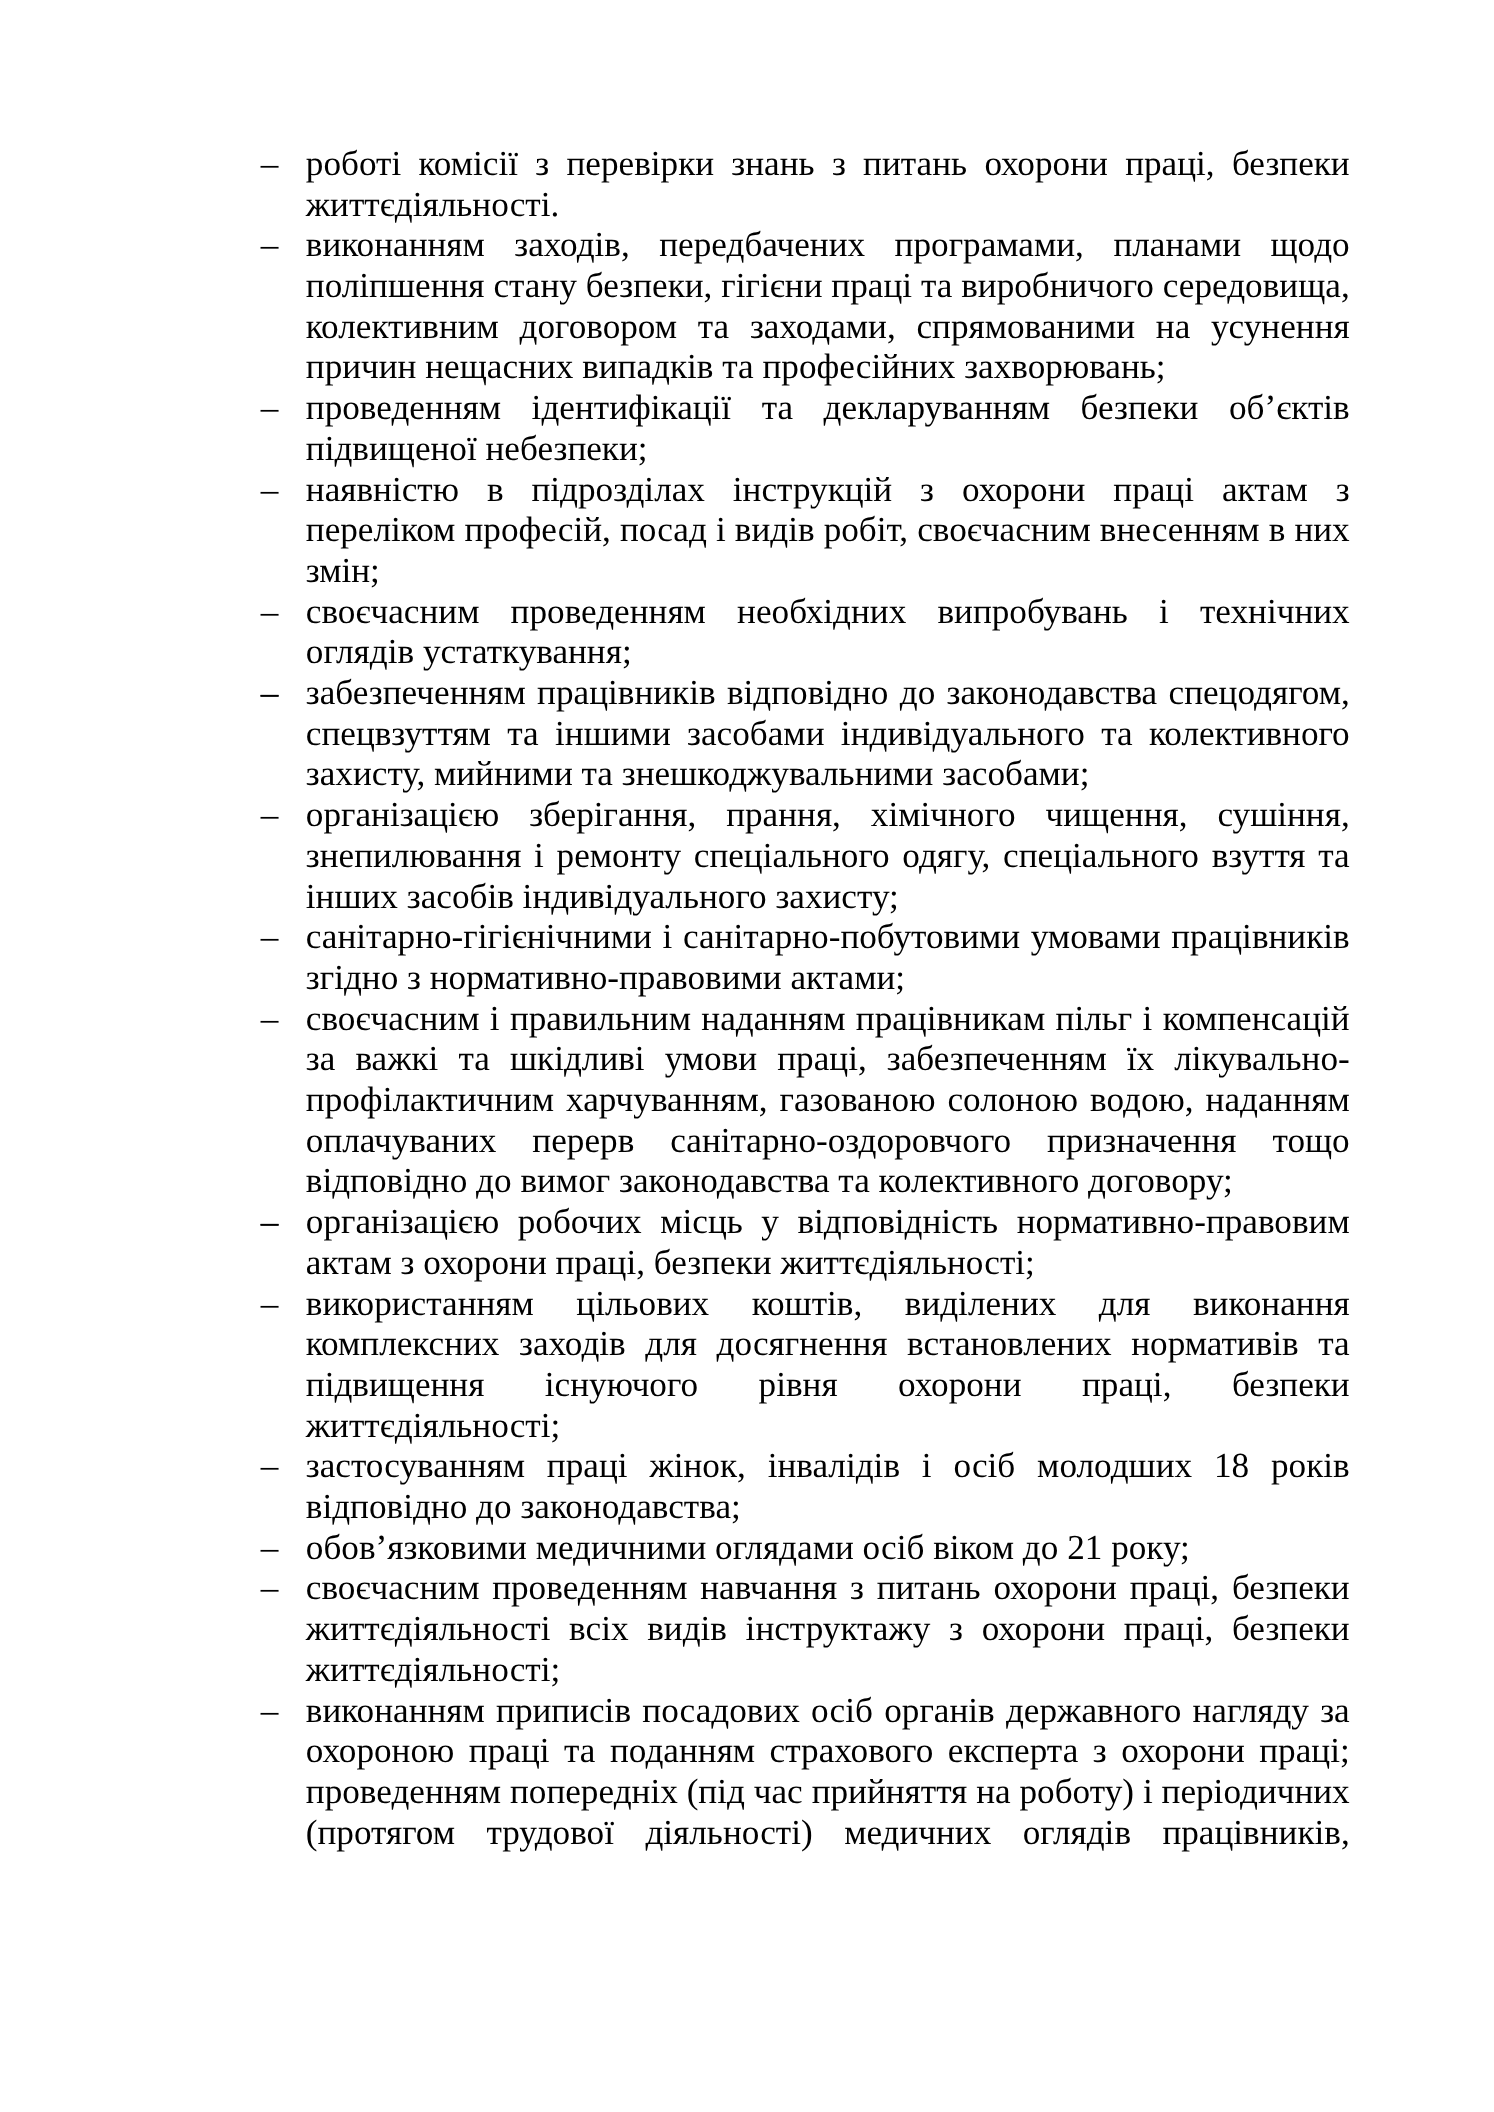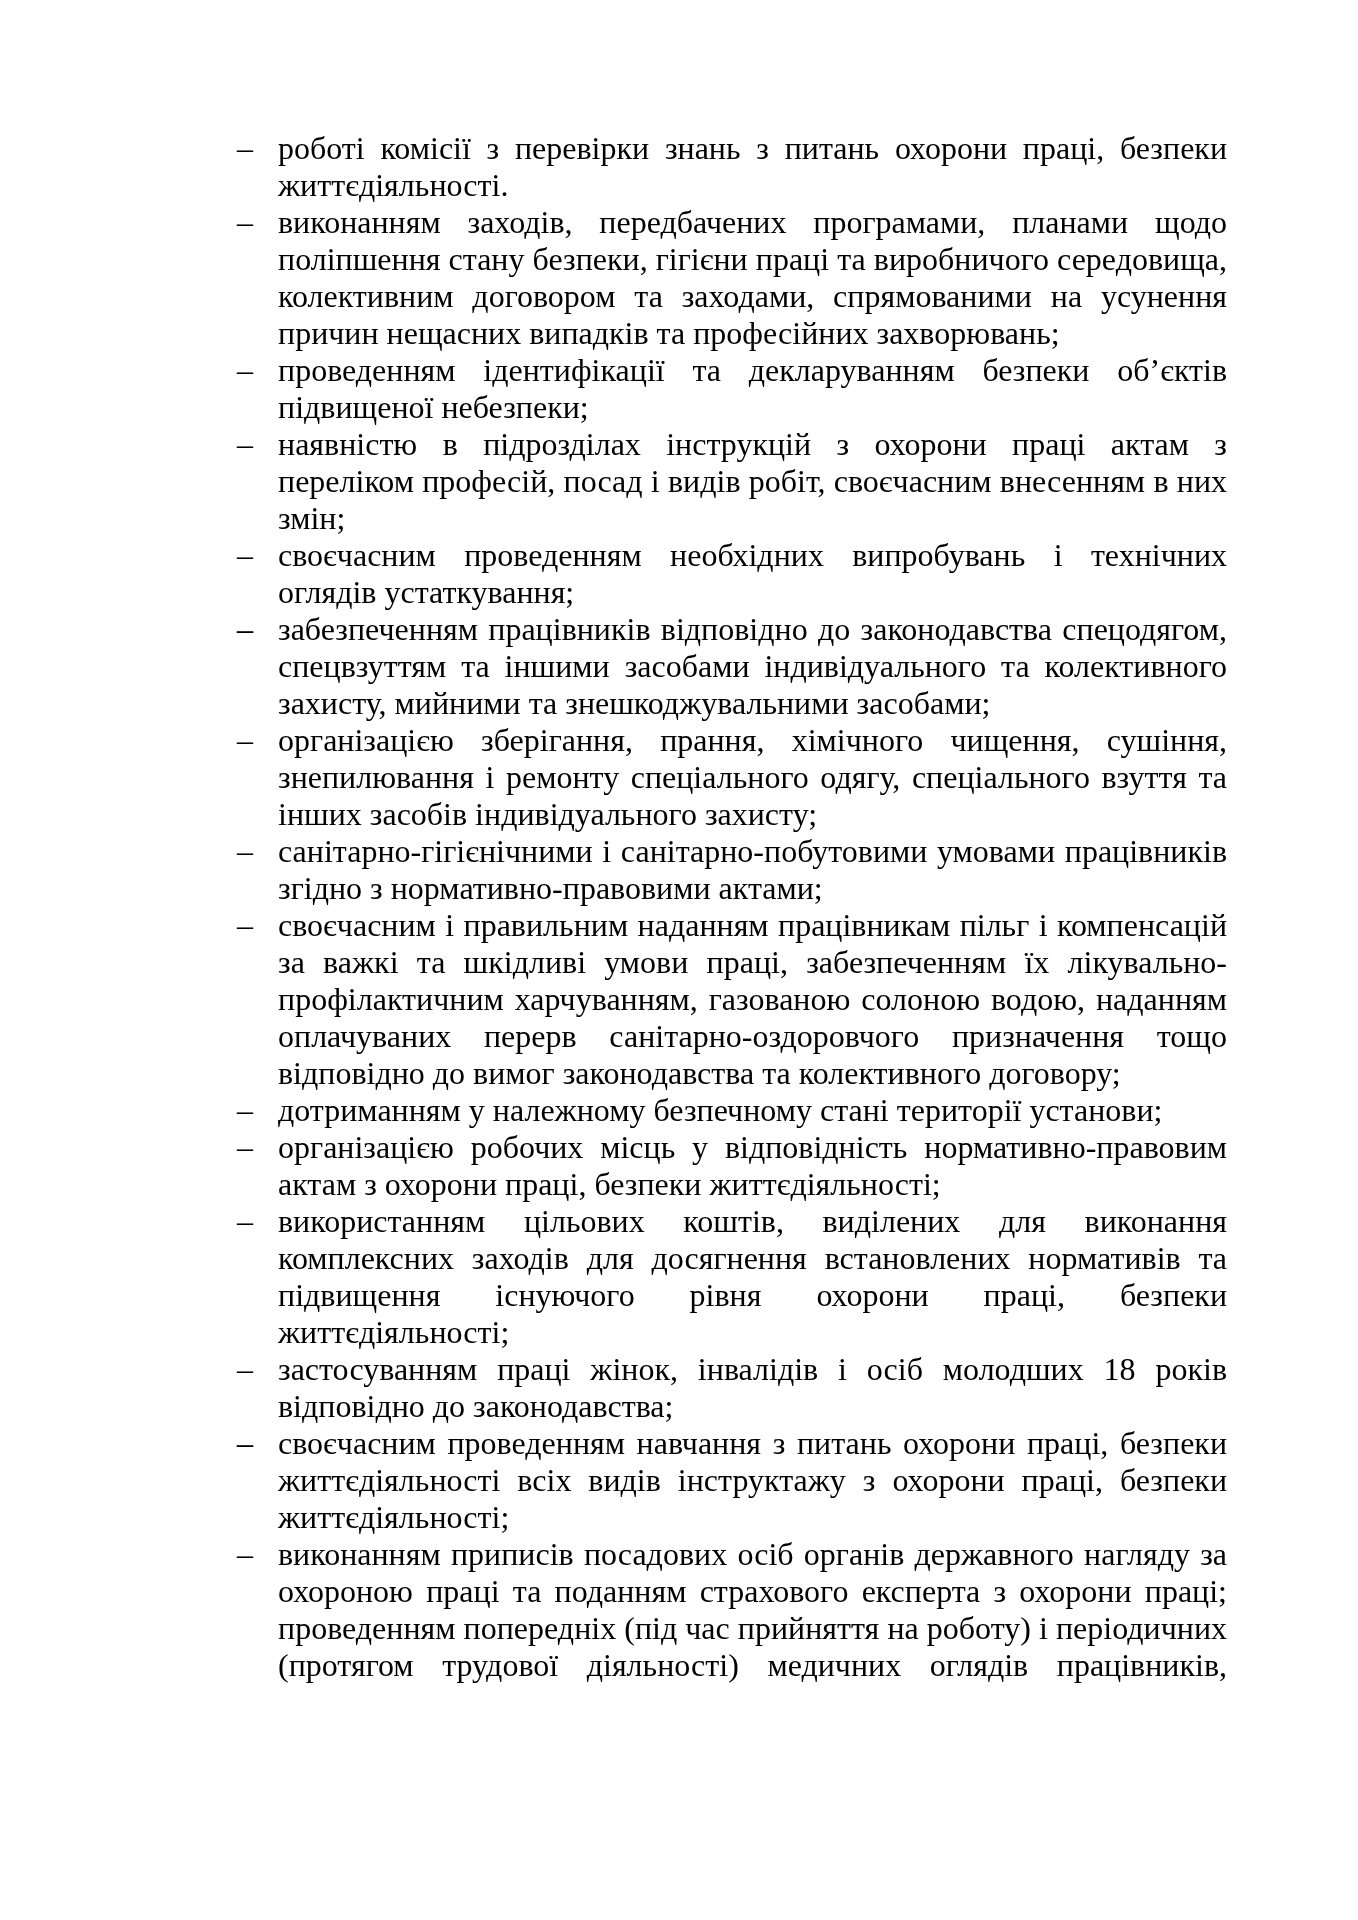--- a/index.html
+++ b/index.html
@@ -66,23 +66,23 @@
     <ul class="hang-list" id="control-list">
         <li><span class="marker">–</span><span>виконанням заходів, передбачених програмами, планами щодо поліпшення стану безпеки, гігієни праці та виробничого середовища, колективним договором та заходами, спрямованими на усунення причин нещасних випадків та професійних захворювань;</span></li>
         <li><span class="marker">–</span><span>проведенням ідентифікації та декларуванням безпеки об’єктів підвищеної небезпеки;</span></li>
         <li><span class="marker">–</span><span>наявністю в підрозділах інструкцій з охорони праці актам з переліком професій, посад і видів робіт, своєчасним внесенням в них змін;</span></li>
         <li><span class="marker">–</span><span>своєчасним проведенням необхідних випробувань і технічних оглядів устаткування;</span></li>
         <li><span class="marker">–</span></li>
         <li><span class="marker">–</span><span>забезпеченням працівників відповідно до законодавства спецодягом, спецвзуттям та іншими засобами індивідуального та колективного захисту, мийними та знешкоджувальними засобами;</span></li>
         <li><span class="marker">–</span><span>організацією зберігання, прання, хімічного чищення, сушіння, знепилювання і ремонту спеціального одягу, спеціального взуття та інших засобів індивідуального захисту;</span></li>
         <li><span class="marker">–</span><span>санітарно-гігієнічними і санітарно-побутовими умовами працівників згідно з нормативно-правовими актами;</span></li>
         <li><span class="marker">–</span><span>своєчасним і правильним наданням працівникам пільг і компенсацій за важкі та шкідливі умови праці, забезпеченням їх лікувально-профілактичним харчуванням, газованою солоною водою, наданням оплачуваних перерв санітарно-оздоровчого призначення тощо відповідно до вимог законодавства та колективного договору;</span></li>
-        <li><span class="marker">–</span><span>дотриманням у належному безпечному стані території установи;</span></li>
+        <li><span class="marker">–</span></li>
         <li><span class="marker">–</span><span>організацією робочих місць у відповідність нормативно-правовим актам з охорони праці, безпеки життєдіяльності;</span></li>
         <li><span class="marker">–</span><span>використанням цільових коштів, виділених для виконання комплексних заходів для досягнення встановлених нормативів та підвищення існуючого рівня охорони праці, безпеки життєдіяльності;</span></li>
         <li><span class="marker">–</span><span>застосуванням праці жінок, інвалідів і осіб молодших 18 років відповідно до законодавства;</span></li>
-        <li><span class="marker">–</span></li>
+        <li><span class="marker">–</span><span>обов’язковими медичними оглядами осіб віком до 21 року;</span></li>
         <li><span class="marker">–</span><span>своєчасним проведенням навчання з питань охорони праці, безпеки життєдіяльності всіх видів інструктажу з охорони праці, безпеки життєдіяльності;</span></li>
         <li class="continued"><span class="marker">–</span><span>виконанням приписів посадових осіб органів державного нагляду за охороною праці та поданням страхового експерта з охорони праці; проведенням попередніх (під час прийняття на роботу) і періодичних (протягом трудової діяльності) медичних оглядів працівників,</span></li>
       </ul>
 
   </div>
 </div>
 
 </body></html>

